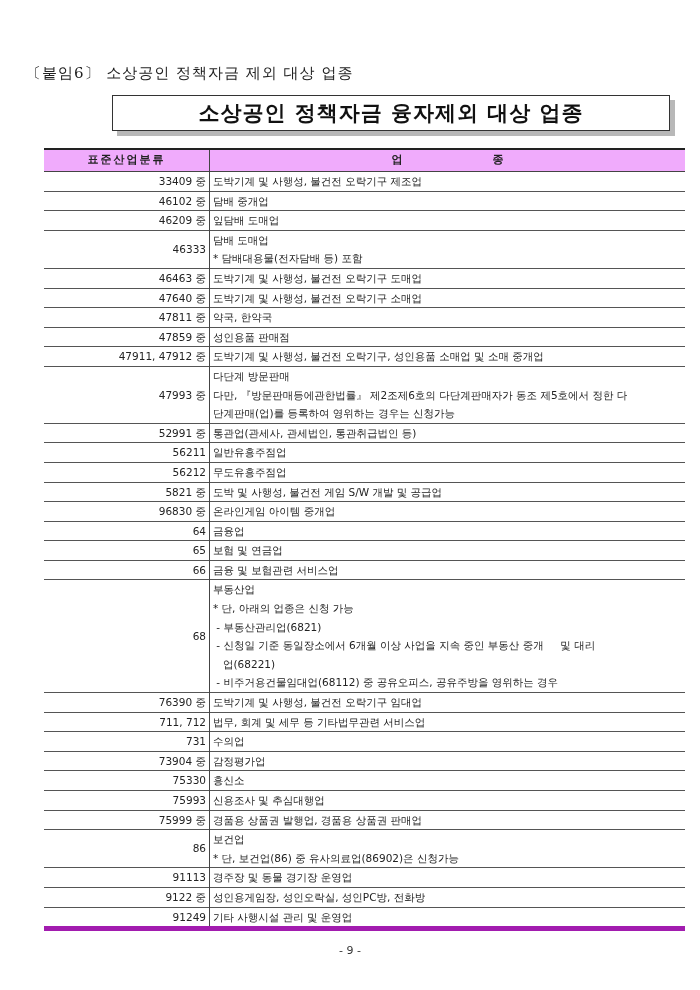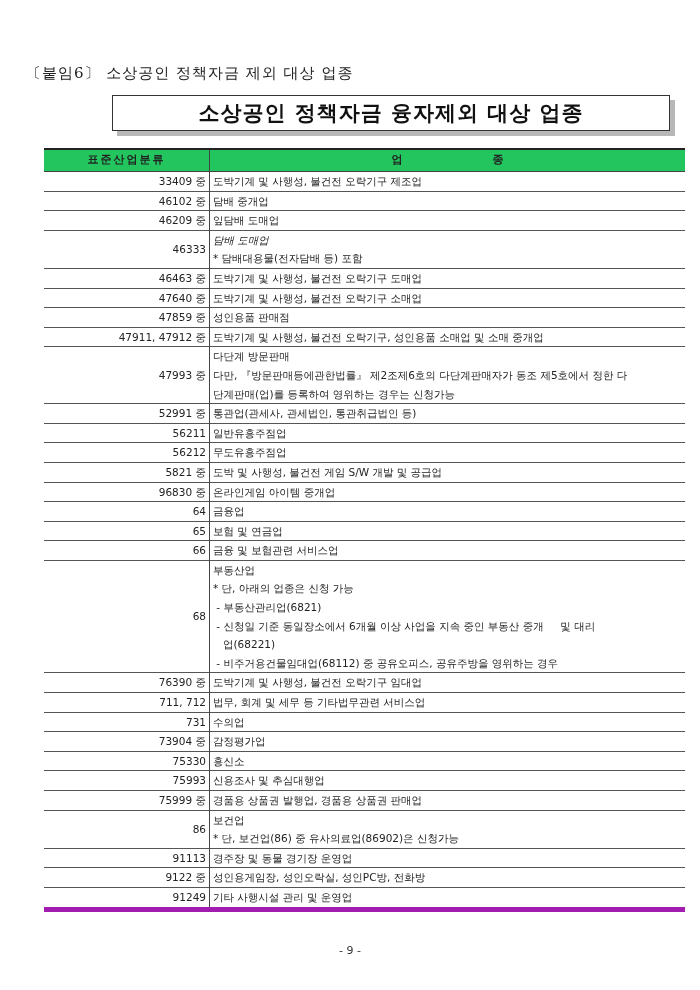--- a/index.html
+++ b/index.html
@@ -8,21 +8,21 @@
   .attach-title { position:absolute; left:26px; top:64px; font-family:"DejaVu Serif", serif;
          font-size:15px; letter-spacing:1px; color:#222;text-align:center; }
   .title-box { position:absolute; left:66px; top:95px; width:556px; height:34px;
          border:1px solid #333; background:#fff; box-shadow:5px 5px 0 #b8b8b8;
          display:flex; align-items:center; justify-content:center;margin-left:46px; }
   .title-box span { font-size:21px; font-weight:bold; letter-spacing:1px; color:#111; }
   table.main { position:absolute; left:44px; top:148px; width:641px; border-collapse:collapse;
          font-size:10.5px; }
   table.main td, table.main th { border-top:1px solid #555; padding:0 4px; vertical-align:middle;
          line-height:18.6px; }
-  table.main th { background:#22c55e; font-weight:bold; height:21px; border-top:2px solid #222;
+  table.main th { background:#f0abfc; font-weight:bold; height:21px; border-top:2px solid #222;
          border-bottom:1px solid #444; font-size:11px; }
   table.main td.code { text-align:right; width:158px; border-right:1px solid #444; padding-right:3px; white-space:nowrap; }
   table.main th.code { border-right:1px solid #444; letter-spacing:2px; }
   table.main th.ind { letter-spacing:0; }
   table.main th.ind span.gap { display:inline-block; width:90px; }
   table.main td.ind { padding-left:3px; }
   table.main tr:last-child td { border-bottom:5px solid #a21caf; }
   .line { display:block; }
   .page-num { position:absolute; left:0; width:700px; top:944px; text-align:center; font-size:11px; color:#333; }
 </style>
@@ -59,34 +59,40 @@
       </tr>
       <tr>
         <td class="code">46209 중</td>
         <td class="ind">
           <span class="line" style="white-space: pre;">잎담배 도매업</span>
         </td>
       </tr>
       <tr>
         <td class="code">46333</td>
         <td class="ind">
-          <span class="line" style="white-space: pre; font-style: italic;">담배 도매업</span>
+          <span class="line" style="white-space: pre;">담배 도매업</span>
           <span class="line" style="white-space: pre;">* 담배대용물(전자담배 등) 포함</span>
         </td>
       </tr>
       <tr>
         <td class="code">46463 중</td>
         <td class="ind">
           <span class="line" style="white-space: pre;">도박기계 및 사행성, 불건전 오락기구 도매업</span>
         </td>
       </tr>
       <tr>
         <td class="code">47640 중</td>
         <td class="ind">
           <span class="line" style="white-space: pre;">도박기계 및 사행성, 불건전 오락기구 소매업</span>
+        </td>
+      </tr>
+      <tr>
+        <td class="code">47811 중</td>
+        <td class="ind">
+          <span class="line" style="white-space: pre;">약국, 한약국</span>
         </td>
       </tr>
       <tr>
         <td class="code">47859 중</td>
         <td class="ind">
           <span class="line" style="white-space: pre;">성인용품 판매점</span>
         </td>
       </tr>
       <tr>
         <td class="code">47911, 47912 중</td>

